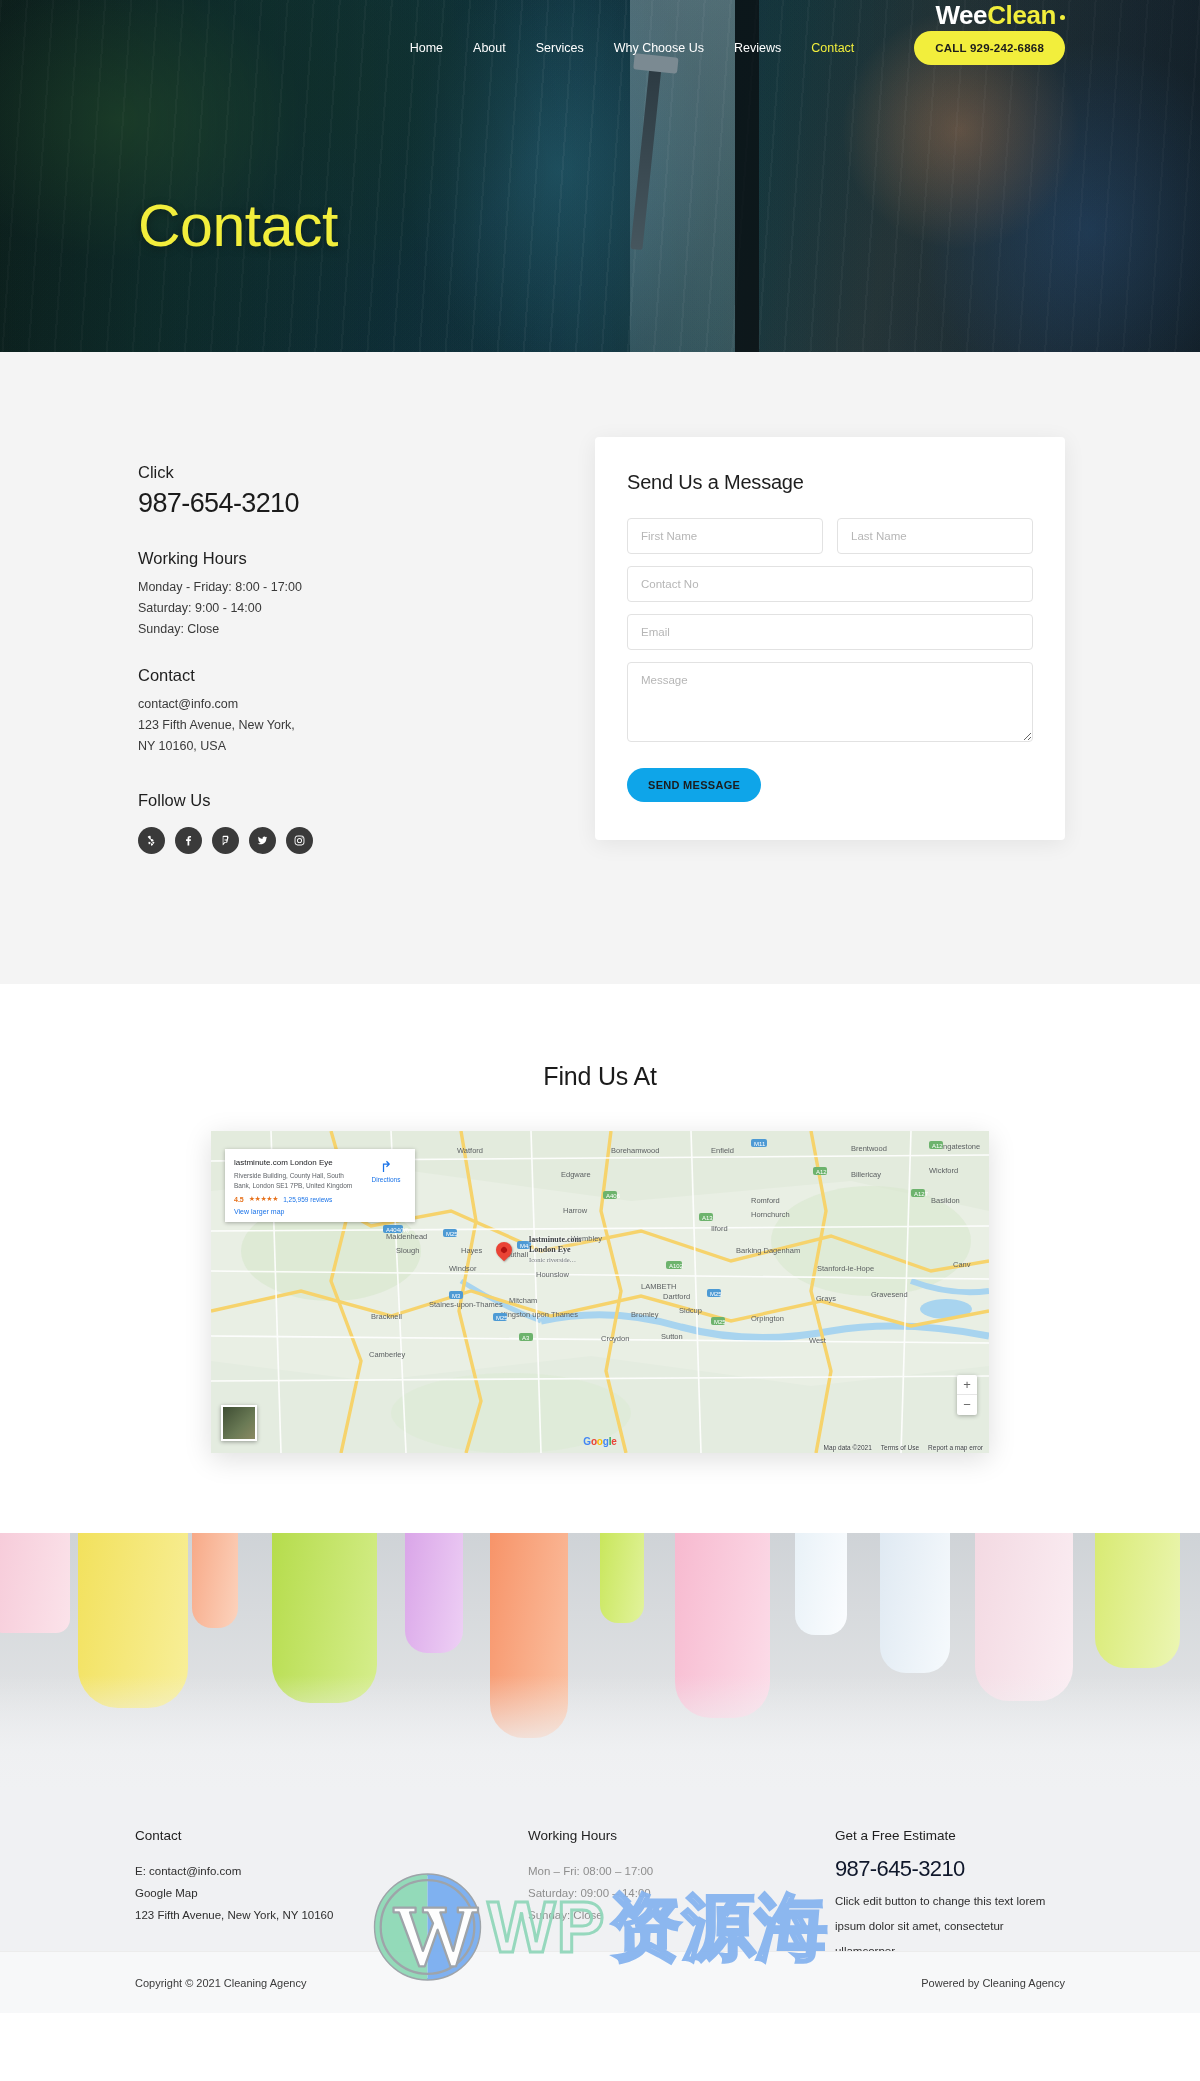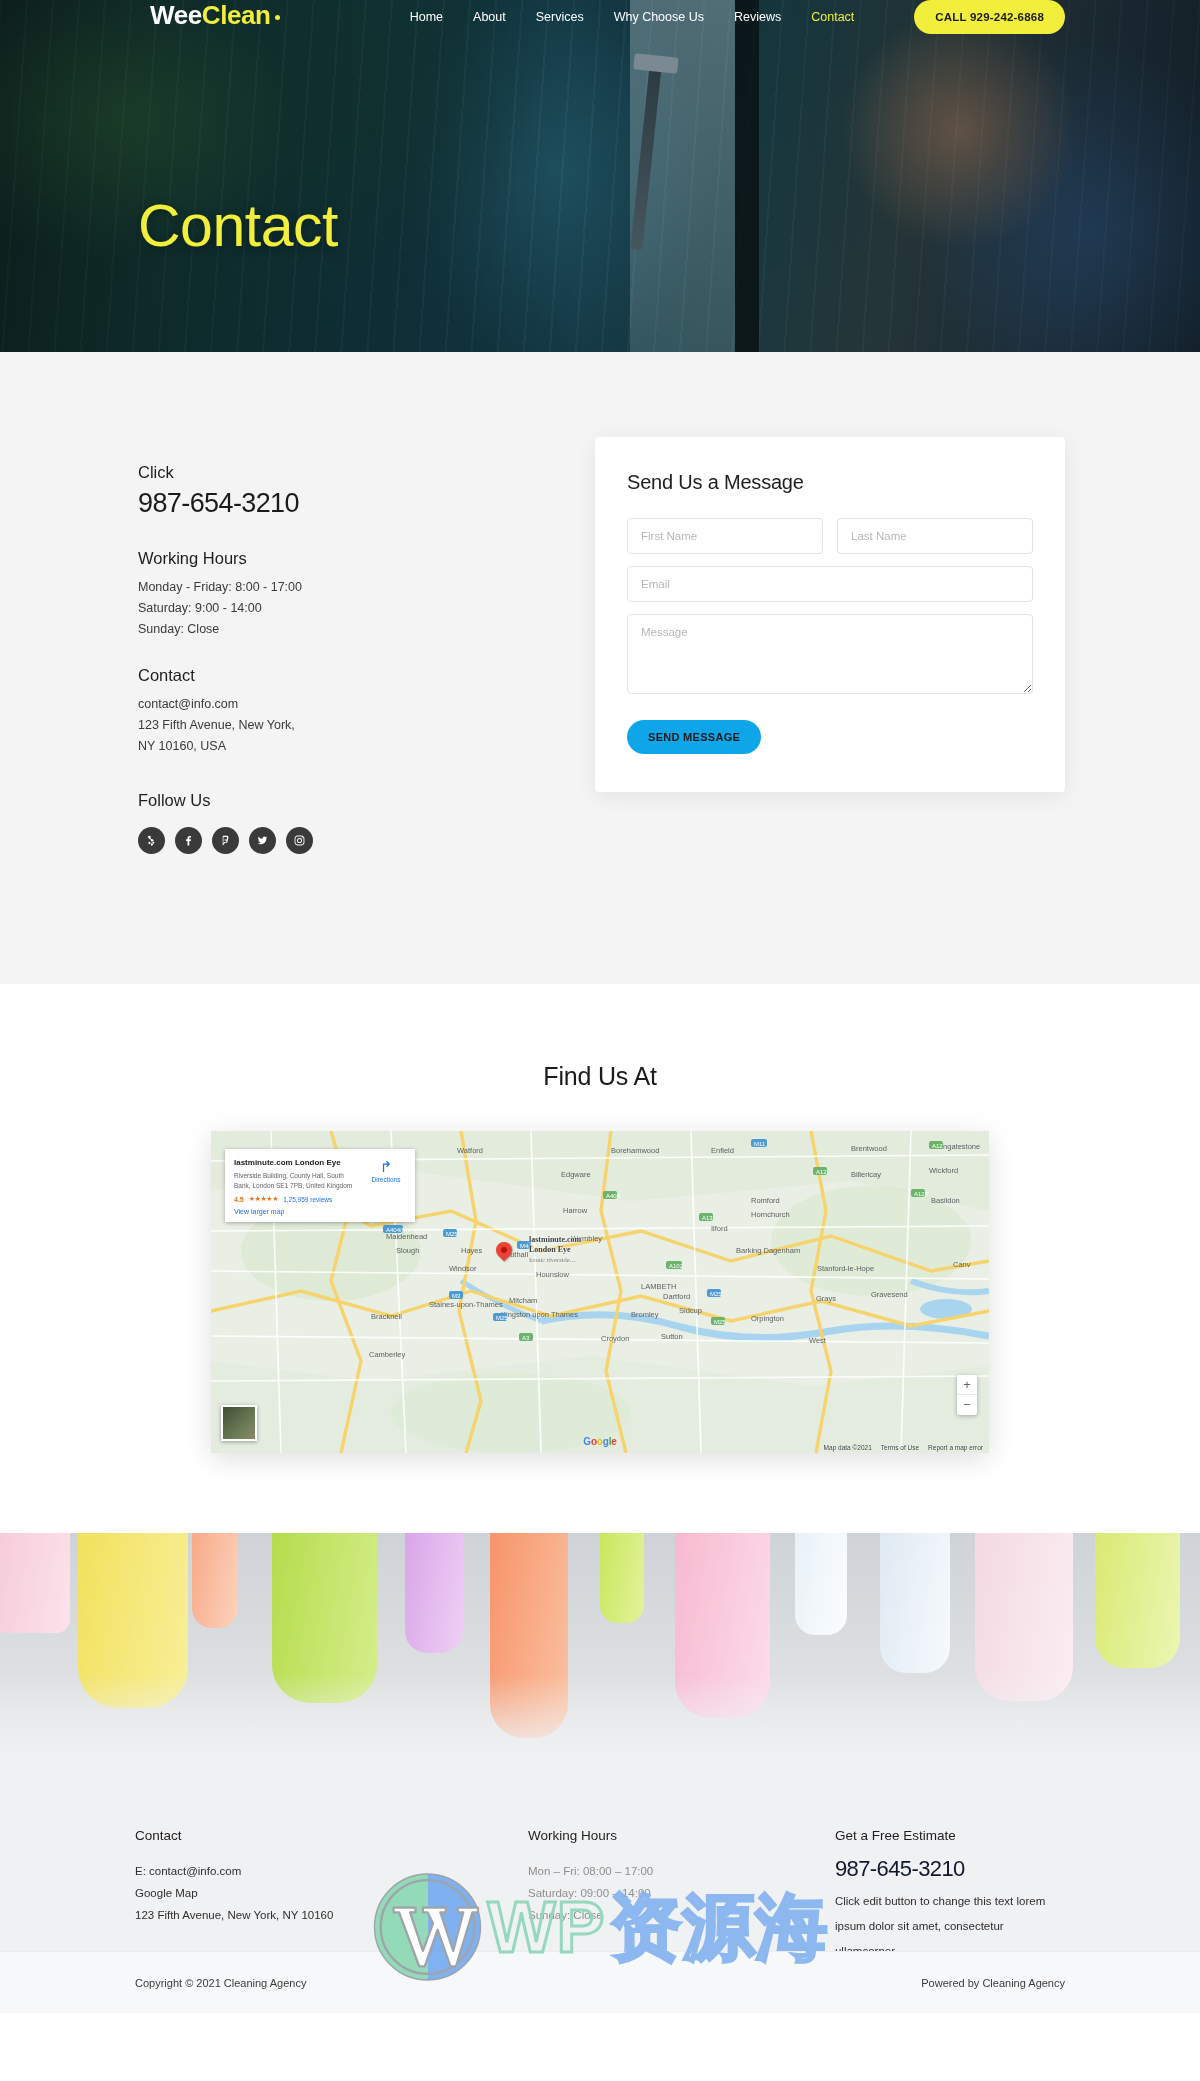--- a/index.html
+++ b/index.html
@@ -59,22 +59,23 @@
     width:44px; height:16px; border-radius:3px;
     background:#7b8a92;
   }
 
   
   .navbar {
     position: relative;
     z-index: 5;
     height: 53px;
     display: flex;
-    align-items: flex-start;
+    align-items: flex-end;
     padding: 0 135px 0 150px;
+    flex-direction: column;
   }
   .logo {
     font-size: 26px;
     font-weight: 700;
     letter-spacing: -.4px;
     position: relative;
     white-space: nowrap;
   }
   .logo .wee { color: #ffffff; }
   .logo .clean { color: #f2ee3c; }
@@ -251,21 +252,21 @@
     left: 14px; top: 18px;
     width: 190px;
     background: #fff;
     box-shadow: 0 1px 4px rgba(0,0,0,.3);
     padding: 8px 9px 7px 9px;
     text-align: left;
     display: flex;
     gap: 4px;
   }
   .map-card-main { flex: 1; }
-  .map-card-title { font-size: 8px; font-weight: 700; color: #202124; line-height: 11px; }
+  .map-card-title { font-size: 8px; font-weight: 400; color: #202124; line-height: 11px; }
   .map-card-addr { font-size: 6.5px; color: #5f6368; line-height: 9.5px; margin-top: 3px; }
   .map-card-rating { margin-top: 5px; display: flex; align-items: center; gap: 5px; }
   .rating-num { font-size: 7px; color: #e7711b; font-weight: 600; }
   .rating-stars { font-size: 7px; color: #e7711b; letter-spacing: -.4px; }
   .rating-count { font-size: 6.5px; color: #1a73e8; }
   .map-link { font-size: 7px; color: #1a73e8; margin-top: 5px; display: block; }
   .map-dir { width: 40px; text-align: center; padding-top: 3px; }
   .map-dir-arrow { font-size: 15px; color: #1a73e8; line-height: 14px; }
   .map-dir-label { font-size: 6.5px; color: #1a73e8; margin-top: 2px; }
   .marker {
@@ -489,20 +490,23 @@
           </div>
         </div>
       </div>
 
       <div class="form-card">
         <div class="form-title">Send Us a Message</div>
         <form>
           <div class="row">
             <input class="field" type="text" placeholder="First Name" style="">
             <input class="field" type="text" placeholder="Last Name" style="">
+          </div>
+          <div class="row">
+            <input class="field" type="text" placeholder="Contact No" style="">
           </div>
           <div class="row">
             <input class="field" type="email" placeholder="Email" style="">
           </div>
           <textarea class="field" placeholder="Message" style=""></textarea>
           <button type="button" class="send-btn">SEND MESSAGE</button>
         </form>
       </div>
 
     </div>

